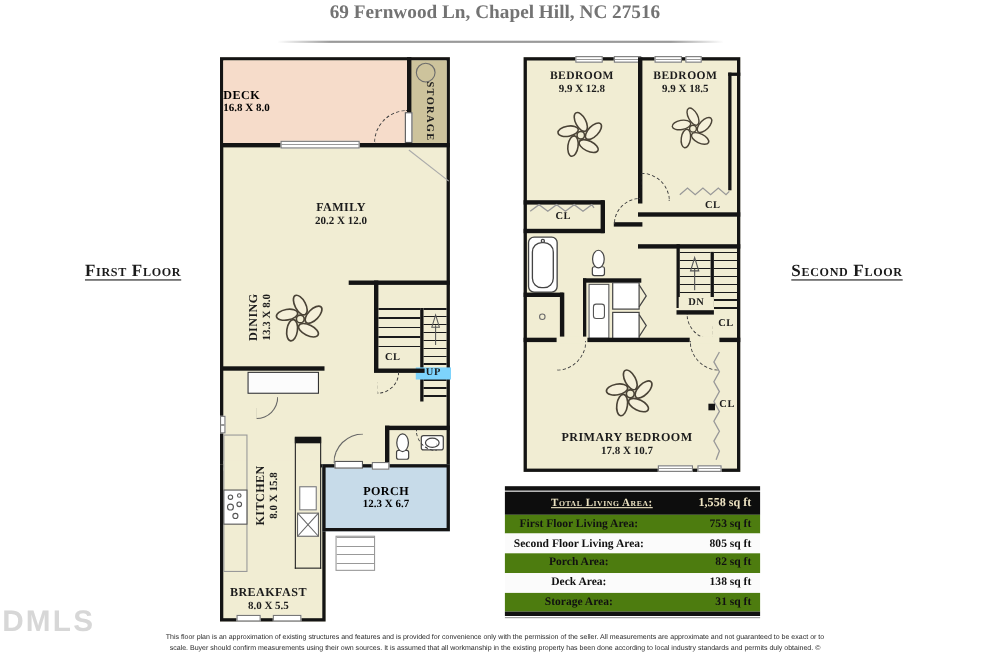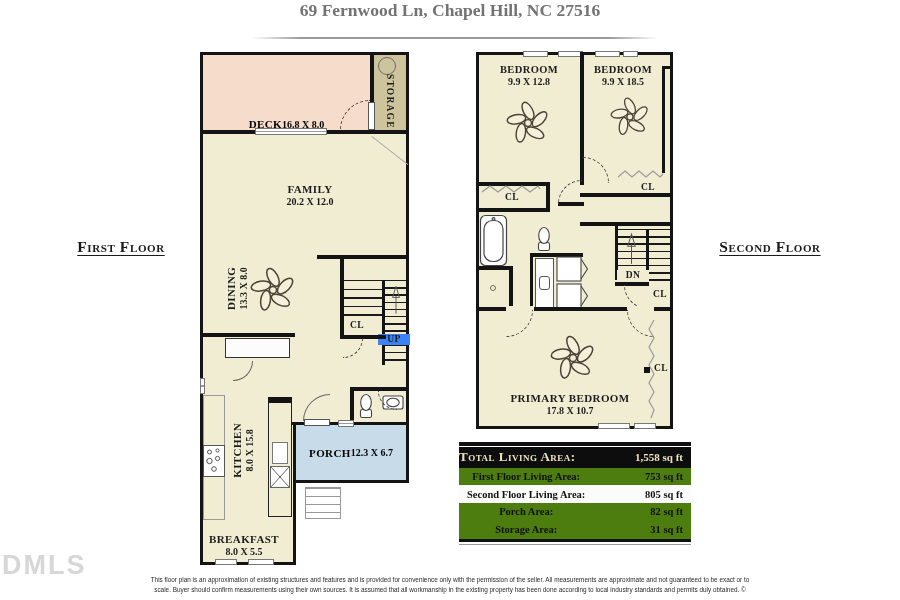--- a/index.html
+++ b/index.html
@@ -38,22 +38,22 @@
                 color:#1a1a1a; letter-spacing:.6px; text-align:center;
                 text-decoration:underline; text-underline-offset:3px; }
 
   .plan { position:absolute; border:3px solid #141414; background:#f1edd3; }
   .fill { position:absolute; }
 
   
   .table { position:absolute; left:459px; top:442px; width:232px; font-weight:bold; }
   .tbar { height:3.5px; background:#111; }
   .thead { margin-top:1px; height:21px; background:#0d0d0d; display:flex; align-items:center; }
-  .thead .tl-cell { flex:1.5; text-align:left; color:#ede3c2; font-variant:small-caps;
-                    font-size:13px; letter-spacing:.5px; }
+  .thead .tl-cell { flex:1.5; text-align:right; color:#ede3c2; font-variant:small-caps;
+                    font-size:10px; letter-spacing:.5px;text-decoration:underline; }
   .thead .tv-cell { flex:1; text-align:right; padding-right:8px; color:#ede3c2; font-size:11px; }
   .trow { height:17.8px; display:flex; align-items:center; font-size:10.5px; color:#111; }
   .trow .tl-cell { flex:1.5; text-align:center; }
   .trow .tv-cell { flex:1; text-align:right; padding-right:8px; }
   .trow.odd { background:#4d7c0f; }
   .trow.even { background:#fbfbfb; }
   .tfoot { height:3.5px; background:#111; }
   .tfoot2 { margin-top:1.5px; height:1px; background:#9a9a9a; }
 
   .disclaimer { position:absolute; left:100px; top:575px; width:700px; text-align:center;
@@ -127,21 +127,21 @@
   <div class="floorlabel" style="left:40px; top:238px; width:162px;">First Floor</div>
 
   <div class="abs" style="left:200px; top:52px; width:209px; height:513px;">
 
     <div class="plan" style="left:0; top:0; width:209px; height:373px;"></div>
 
     <div class="plan" style="left:0; top:370px; width:96px; height:143px;"></div>
 
     <div class="fill" style="left:3px; top:367px; width:88px; height:9px; background:#f1edd3;"></div>
 
-    <div class="fill" style="left:3px; top:3px; width:167px; height:75px; background:#f6dcca; display:flex; flex-direction:row; align-items:flex-end; justify-content:center;">
+    <div class="fill" style="left:3px; top:3px; width:167px; height:75px; background:#f6dcca; display:flex; flex-direction:column; align-items:flex-start; justify-content:center;">
       <div class="rname" style="font-weight:bold;">DECK</div>
       <div class="rdims" style="font-weight:bold;">16.8 X 8.0</div>
     </div>
     <div class="fill" style="left:170px; top:3px; width:36px; height:75px; background:#cdc39c;"></div>
     <div class="wall" style="left:170px; top:0; width:3.5px; height:81px;"></div>
     <div class="wall" style="left:0; top:78px; width:209px; height:3.5px;"></div>
     <div class="circ" style="left:178px; top:5px; width:18px; height:18px;"></div>
     <div class="abs" style="left:182px; top:22px; height:56px; width:13px; writing-mode:vertical-rl; font-weight:bold; font-size:9.5px; letter-spacing:1.2px; color:#1c1c1c;">STORAGE</div>
     <div class="leaf" style="left:168px; top:50px; width:7px; height:28px;"></div>
     <div class="arc tl" style="left:140px; top:48px; width:30px; height:30px;"></div>
@@ -162,21 +162,21 @@
       </svg>
 
     <div class="wall" style="left:117px; top:203px; width:92px; height:3.5px;"></div>
     <div class="wall" style="left:140px; top:203px; width:3.5px; height:83px;"></div>
     <div class="treads4" style="left:144px; top:228px; width:38px; height:36px;"></div>
     <div class="wall" style="left:182px; top:228px; width:2.5px; height:85px;"></div>
     <div class="treads" style="left:185px; top:228px; width:21px; height:86px;"></div>
     <svg class="icon" style="left:190px; top:231px;" width="12" height="34" viewBox="0 0 14 36">
         <use href="#stair-arrow"></use>
       </svg>
-    <div class="label cl" style="left:178px; top:282px; width:32px; background:#3b82f6;text-align:center;">UP</div>
+    <div class="label cl" style="left:178px; top:282px; width:32px; background:#7dd3fc;text-align:center;">UP</div>
     <div class="wall" style="left:140px; top:283px; width:46px; height:3.5px;"></div>
     <div class="label cl" style="left:141px; top:268px; width:32px;">CL</div>
     <div class="arc br" style="left:143px; top:286px; width:20px; height:20px;"></div>
 
 
     <div class="wall" style="left:150px; top:335px; width:59px; height:3.5px;"></div>
     <div class="wall" style="left:150px; top:335px; width:3.5px; height:38px;"></div>
     <svg class="icon" style="left:158px; top:341px;" width="16" height="26" viewBox="0 0 16 26">
         <use href="#toilet"></use>
       </svg>
@@ -204,21 +204,21 @@
       <div class="rdims">8.0 X 15.8</div>
     </div>
 
     <div class="label" style="left:-6px; top:481px; width:100px;">
       <div class="rname">BREAKFAST</div>
       <div class="rdims">8.0 X 5.5</div>
     </div>
     <div class="window" style="left:15px; top:507px; width:22px; height:6px;"></div>
     <div class="window" style="left:48px; top:507px; width:26px; height:6px;"></div>
 
-    <div class="abs" style="left:93px; top:370px; width:116px; height:61px; background:#c7dbe9; border:3px solid #141414; display:flex; flex-direction:row; align-items:center; justify-content:center;">
+    <div class="abs" style="left:93px; top:370px; width:116px; height:61px; background:#c7dbe9; border:3px solid #141414; display:flex; flex-direction:column; align-items:center; justify-content:center;">
       <div class="rname" style="font-weight:bold;">PORCH</div>
       <div class="rdims" style="font-weight:bold;">12.3 X 6.7</div>
     </div>
     <div class="leaf" style="left:104px; top:367px; width:26px; height:7px;"></div>
     <div class="arc tl solid" style="left:103px; top:342px; width:27px; height:27px;"></div>
     <div class="window" style="left:138px; top:368px; width:16px; height:7px;"></div>
     <div class="steps" style="left:105px; top:435px; width:36px; height:32px;"></div>
   </div>
 
   <div class="abs" style="left:476px; top:52px; width:197px; height:377px;">
@@ -331,20 +331,24 @@
       <div class="tv-cell">753 sq ft</div>
     </div>
     <div class="trow even">
       <div class="tl-cell">Second Floor Living Area:</div>
       <div class="tv-cell">805 sq ft</div>
     </div>
     <div class="trow odd">
       <div class="tl-cell">Porch Area:</div>
       <div class="tv-cell">82 sq ft</div>
     </div>
+    <div class="trow even">
+      <div class="tl-cell">Deck Area:</div>
+      <div class="tv-cell">138 sq ft</div>
+    </div>
     <div class="trow odd">
       <div class="tl-cell">Storage Area:</div>
       <div class="tv-cell">31 sq ft</div>
     </div>
     <div class="tfoot"></div>
     <div class="tfoot2"></div>
   </div>
 
   <div class="watermark">DMLS</div>
   <div class="disclaimer">

